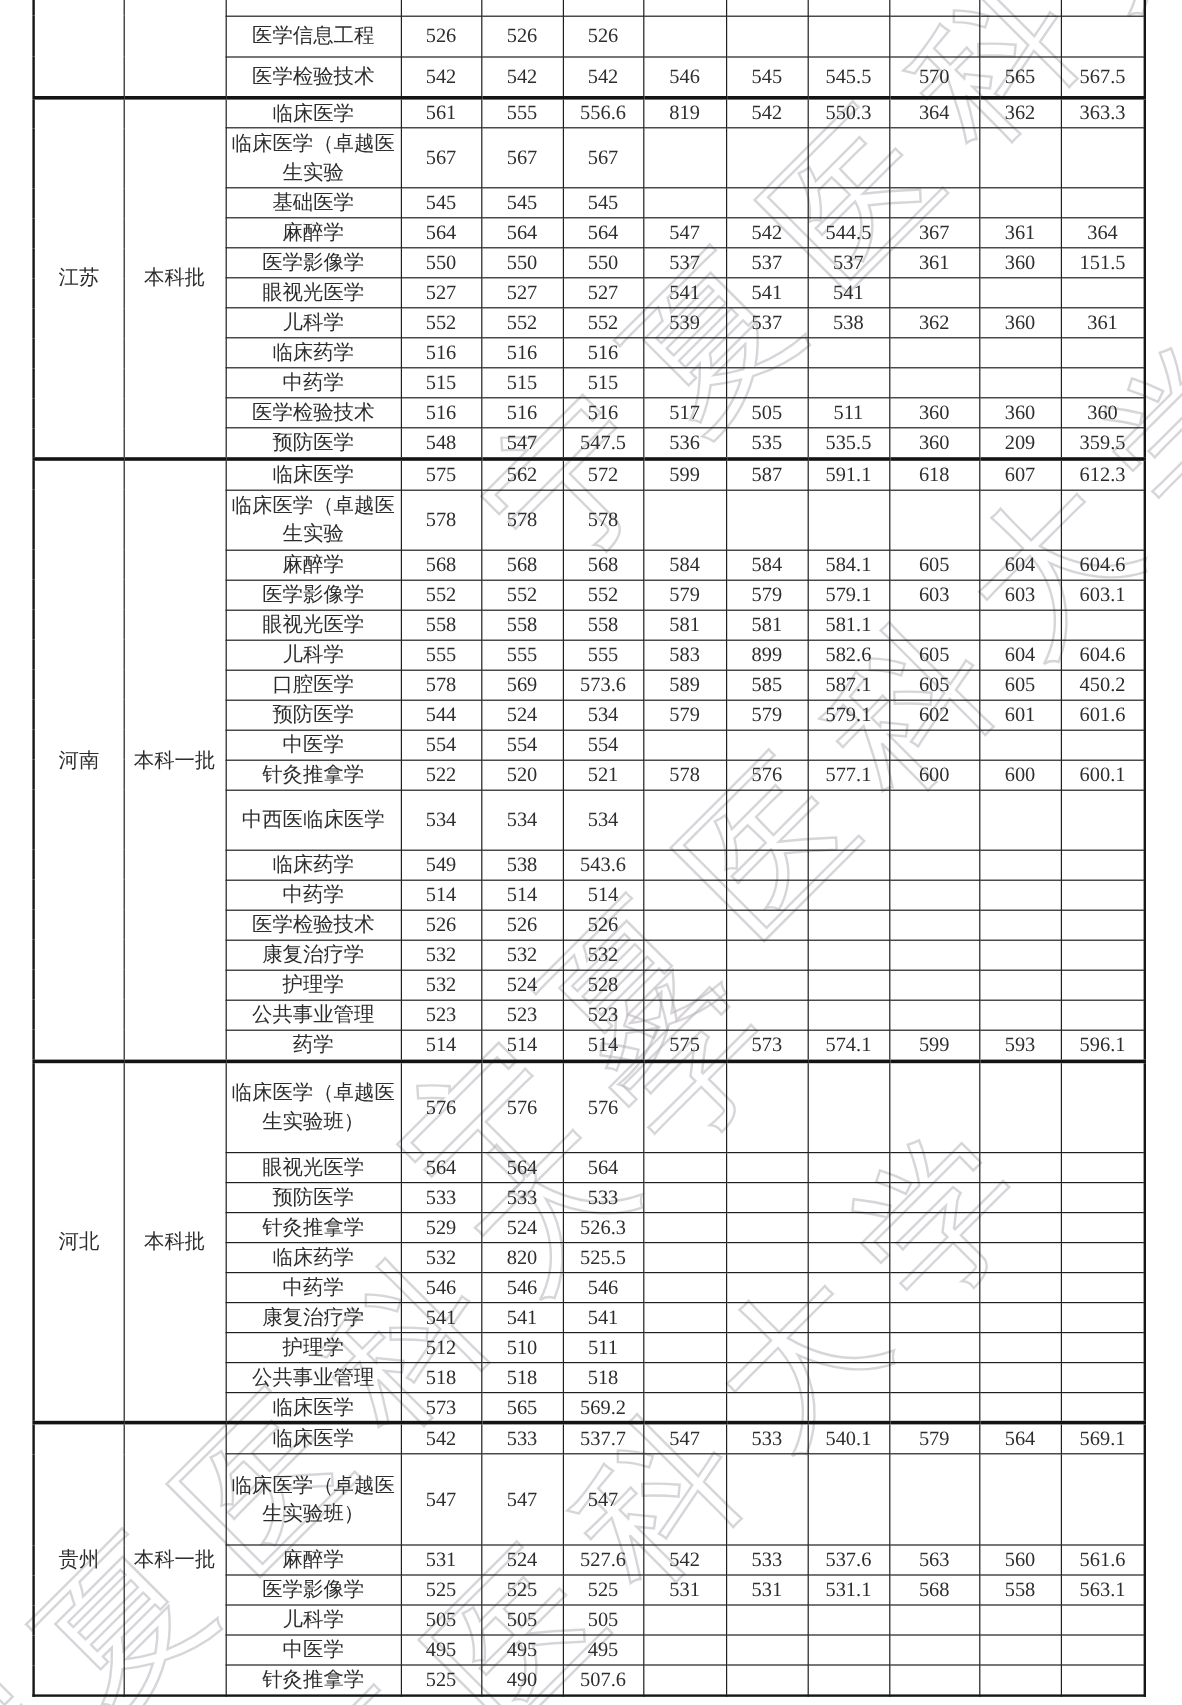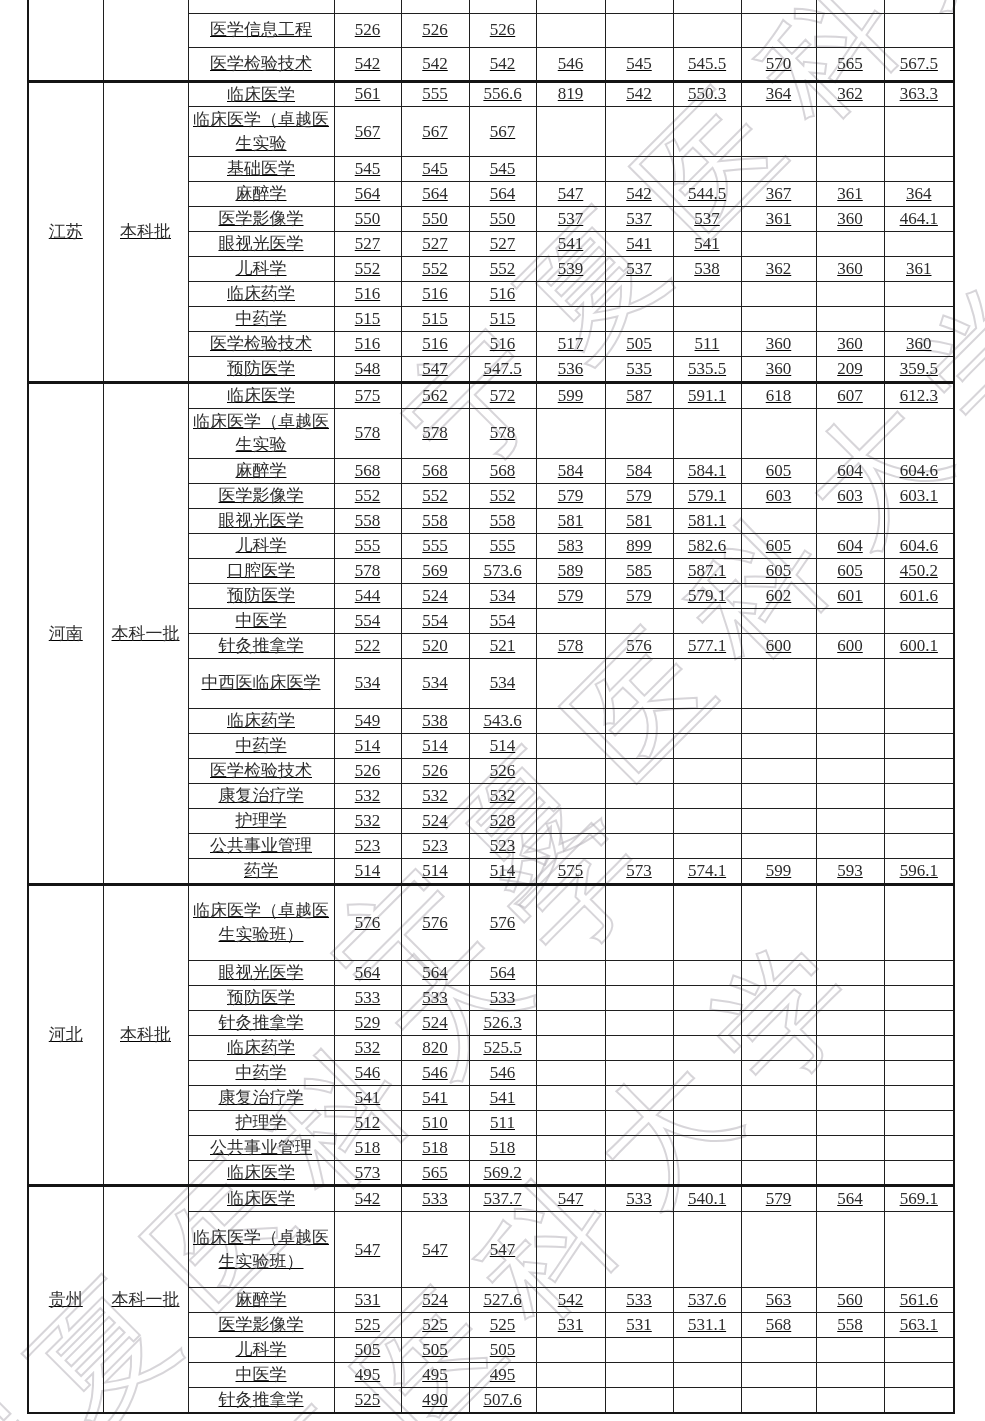--- a/index.html
+++ b/index.html
@@ -27,21 +27,21 @@
   
   table.scores{
     position:absolute;
     left:27px;top:0;
     border-collapse:collapse;
     table-layout:fixed;
     width:926px;
     z-index:1;
     background:transparent;
   }
-  table.scores{border:2px solid #161616;border-top:none;text-decoration:underline;}
+  table.scores{border:2px solid #161616;border-top:none;}
   td{
     border:1px solid #1f1f1f;
     text-align:center;
     vertical-align:middle;
     padding:0 2px;
     font-size:17px;
     color:#2d2d2d;
     background:transparent;
     overflow:hidden;
   }
@@ -170,21 +170,21 @@
         <tr style="height: 25px;">
           <td class="major-cell">医学影像学</td>
           <td class="num-cell">550</td>
           <td class="num-cell">550</td>
           <td class="num-cell">550</td>
           <td class="num-cell">537</td>
           <td class="num-cell">537</td>
           <td class="num-cell">537</td>
           <td class="num-cell">361</td>
           <td class="num-cell">360</td>
-          <td class="num-cell">464.1</td>
+          <td class="num-cell">151.5</td>
         </tr>
         <tr style="height: 25px;">
           <td class="major-cell">眼视光医学</td>
           <td class="num-cell">527</td>
           <td class="num-cell">527</td>
           <td class="num-cell">527</td>
           <td class="num-cell">541</td>
           <td class="num-cell">541</td>
           <td class="num-cell">541</td>
           <td class="num-cell"></td>

